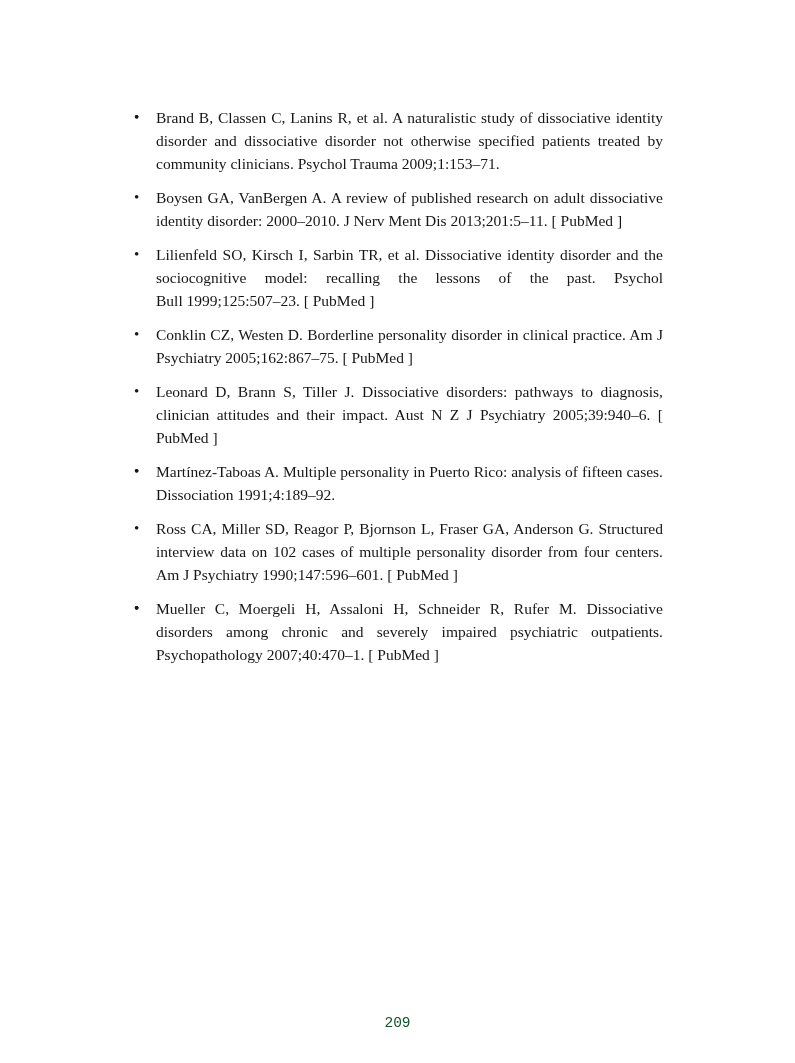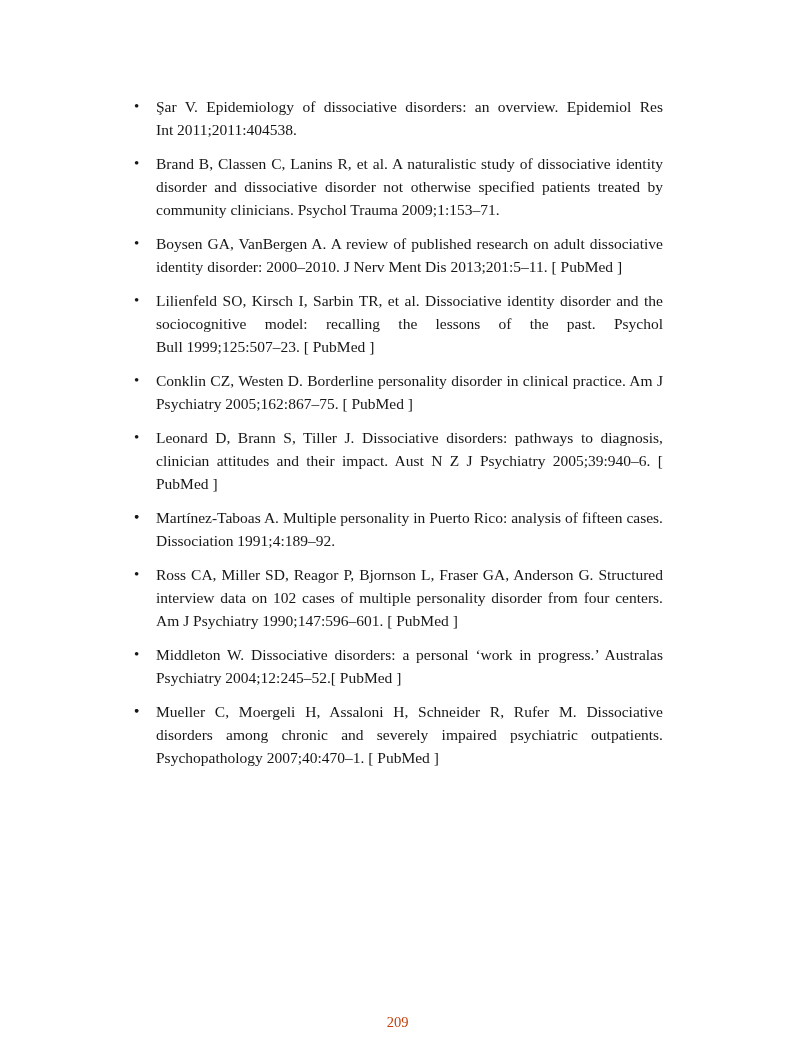--- a/index.html
+++ b/index.html
@@ -40,31 +40,31 @@
     font-size: 15px;
     line-height: 23px;
   }
   .page-number {
     position: absolute;
     left: 0;
     bottom: 32px;
     width: 100%;
     text-align: center;
     font-size: 14.5px;
-    color: #c2410c;
+    color: #14532d;
+    font-family: Liberation Mono, monospace;
   }
 </style>
 </head>
 <body>
 
 <div class="page">
   <ul class="references">
     <li>
       <span class="bullet">•</span>
-      <span class="ref-text">Şar V. Epidemiology of dissociative disorders: an overview. Epidemiol Res Int&nbsp;2011;2011:404538.</span>
     </li>
     <li>
       <span class="bullet">•</span>
       <span class="ref-text">Brand B, Classen C, Lanins R, et al. A naturalistic study of dissociative identity disorder and dissociative disorder not otherwise specified patients treated by community clinicians. Psychol Trauma&nbsp;2009;1:153–71.</span>
     </li>
     <li>
       <span class="bullet">•</span>
       <span class="ref-text">Boysen GA, VanBergen A. A review of published research on adult dissociative identity disorder: 2000–2010.&nbsp;J Nerv Ment Dis&nbsp;2013;201:5–11. [ PubMed ]</span>
     </li>
     <li>
@@ -85,21 +85,20 @@
     <li>
       <span class="bullet">•</span>
       <span class="ref-text">Martínez-Taboas A. Multiple personality in Puerto Rico: analysis of fifteen cases. Dissociation&nbsp;1991;4:189–92.</span>
     </li>
     <li>
       <span class="bullet">•</span>
       <span class="ref-text">Ross CA, Miller SD, Reagor P, Bjornson L, Fraser GA, Anderson G. Structured interview data on 102 cases of multiple personality disorder from four centers. Am J Psychiatry&nbsp;1990;147:596–601. [ PubMed ]</span>
     </li>
     <li>
       <span class="bullet">•</span>
-      <span class="ref-text">Middleton W. Dissociative disorders: a personal ‘work in progress.’ Australas Psychiatry&nbsp;2004;12:245–52.[ PubMed ]</span>
     </li>
     <li>
       <span class="bullet">•</span>
     </li>
     <li>
       <span class="bullet">•</span>
       <span class="ref-text">Mueller C, Moergeli H, Assaloni H, Schneider R, Rufer M. Dissociative disorders among chronic and severely impaired psychiatric outpatients. Psychopathology&nbsp;2007;40:470–1. [ PubMed ]</span>
     </li>
   </ul>
 

